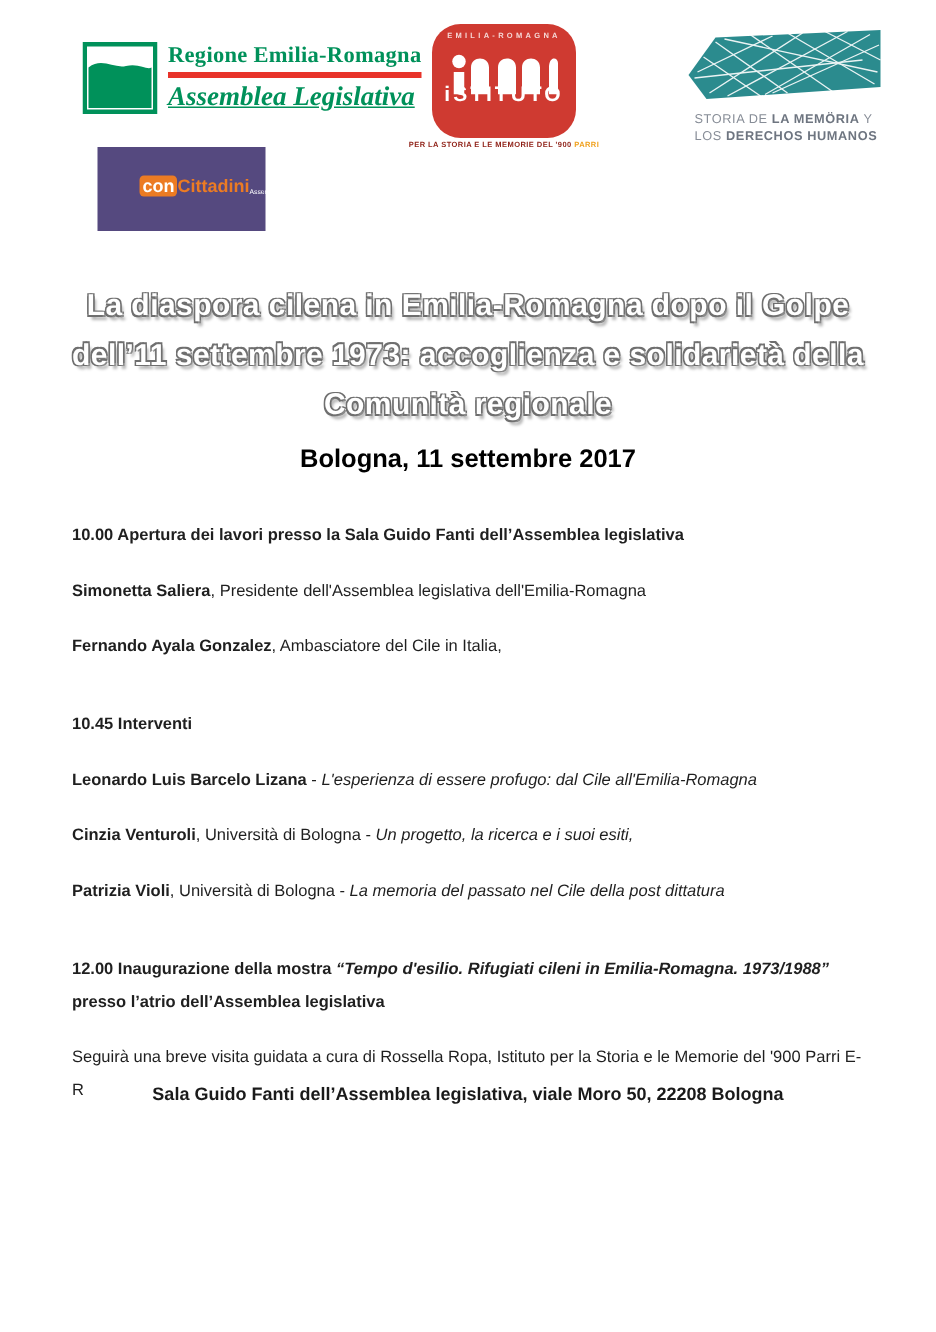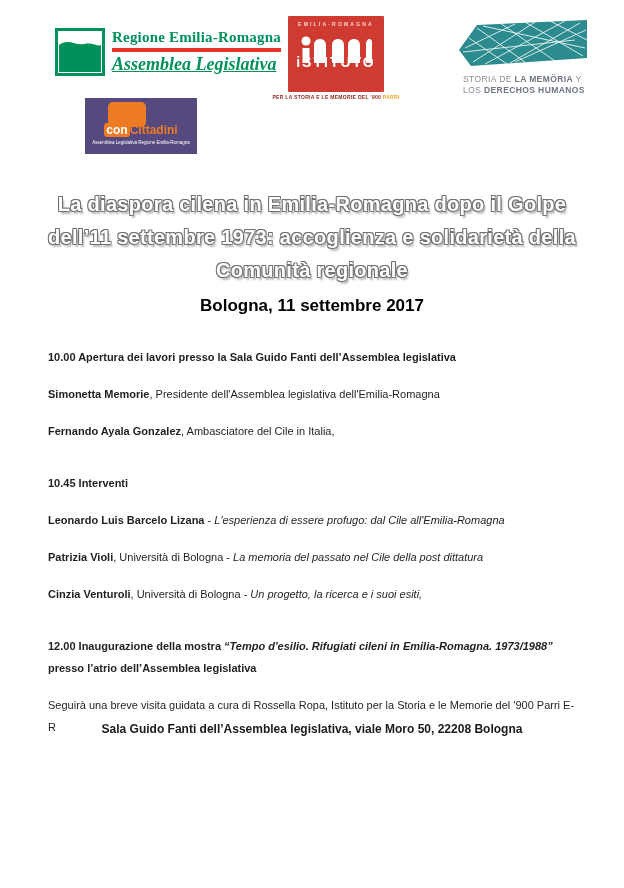--- a/index.html
+++ b/index.html
@@ -27,34 +27,34 @@
   
   .logo-regione{position:absolute;left:55px;top:28px;display:flex;align-items:center;gap:7px;}
   .regione-icon{width:50px;height:48px;flex:0 0 auto;}
   .regione-text{display:flex;flex-direction:column;}
   .regione-line1{font-family:"Liberation Serif",serif;font-weight:700;font-size:15px;color:var(--regione-green);letter-spacing:.2px;}
   .regione-bar{height:4px;background:var(--regione-red);margin:2px 0 2px 0;}
   .regione-line2{font-family:"Liberation Serif",serif;font-weight:700;font-style:italic;font-size:18px;color:var(--regione-green);text-decoration:underline;}
 
   
   .logo-istituto{position:absolute;left:288px;top:16px;width:96px;display:flex;flex-direction:column;align-items:center;}
-  .istituto-box{width:96px;height:76px;background:var(--istituto-red);border-radius:1px;display:flex;flex-direction:column;align-items:center;padding-top:5px;}
+  .istituto-box{width:96px;height:76px;background:var(--istituto-red);border-radius:19px;display:flex;flex-direction:column;align-items:center;padding-top:5px;}
   .istituto-region{font-size:5px;font-weight:700;color:rgba(255,255,255,.8);letter-spacing:2.2px;}
   .istituto-arches{margin-top:2px;}
   .istituto-name{font-weight:700;font-size:14px;color:#fff;letter-spacing:2px;line-height:10px;margin-top:-6px;}
   .istituto-tagline{margin-top:2px;font-size:5px;font-weight:700;color:var(--istituto-dark-red);letter-spacing:.3px;white-space:nowrap;}
   .istituto-tagline .accent{color:var(--istituto-gold);}
 
   
   .logo-museo{position:absolute;left:455px;top:18px;width:136px;display:flex;flex-direction:column;}
   .museo-text{margin-top:6px;font-size:8.5px;color:var(--museo-gray);letter-spacing:.4px;line-height:11px;padding-left:8px;}
   .museo-text b{color:#6e7580;}
 
   
-  .logo-concittadini{position:absolute;left:65px;top:98px;width:112px;height:56px;background:var(--concittadini-purple);display:flex;flex-direction:column;align-items:center;margin-left:20px;}
+  .logo-concittadini{position:absolute;left:65px;top:98px;width:112px;height:56px;background:var(--concittadini-purple);display:flex;flex-direction:row;align-items:center;}
   .concit-square{width:38px;height:25px;background:var(--concittadini-orange);border-radius:5px;margin-top:4px;margin-right:28px;}
   .concit-wordrow{display:flex;align-items:center;margin-top:-4px;}
   .concit-con{background:var(--concittadini-orange);color:#fff;font-weight:700;font-size:12px;border-radius:3px;padding:0 2px;line-height:14px;}
   .concit-rest{color:var(--concittadini-orange);font-weight:700;font-size:12px;line-height:14px;}
   .concit-tagline{font-size:4.5px;color:#fff;margin-top:3px;white-space:nowrap;}
 
   
   .title-block{position:absolute;top:188px;left:30px;width:564px;text-align:center;}
   .title-line{
     font-size:20px;font-weight:600;letter-spacing:.3px;line-height:33px;color:#fff;
@@ -146,28 +146,28 @@
   <div class="title-block">
     <div class="title-line">La diaspora cilena in Emilia-Romagna dopo il Golpe</div>
     <div class="title-line">dell’11 settembre 1973: accoglienza e solidarietà della</div>
     <div class="title-line">Comunità regionale</div>
     <div class="date-line">Bologna, 11 settembre 2017</div>
   </div>
 
   <div class="program">
       <div class="program-section">
         <p class="program-paragraph"><span class="seg-b">10.00 Apertura dei lavori presso la Sala Guido Fanti dell’Assemblea legislativa</span></p>
-        <p class="program-paragraph"><span class="seg-b">Simonetta Memorie</span><span class="seg-r">, Presidente dell'Assemblea legislativa dell'Emilia-Romagna</span></p>
+        <p class="program-paragraph"><span class="seg-b">Simonetta Saliera</span><span class="seg-r">, Presidente dell'Assemblea legislativa dell'Emilia-Romagna</span></p>
         <p class="program-paragraph"><span class="seg-b">Fernando Ayala Gonzalez</span><span class="seg-r">, Ambasciatore del Cile in Italia,</span></p>
       </div>
       <div class="program-section">
         <p class="program-paragraph"><span class="seg-b">10.45 Interventi</span></p>
         <p class="program-paragraph"><span class="seg-b">Leonardo Luis Barcelo Lizana</span><span class="seg-r"> - </span><span class="seg-i">L'esperienza di essere profugo: dal Cile all'Emilia-Romagna</span></p>
+        <p class="program-paragraph"><span class="seg-b">Cinzia Venturoli</span><span class="seg-r">, Università di Bologna - </span><span class="seg-i">Un progetto, la ricerca e i suoi esiti,</span></p>
         <p class="program-paragraph"><span class="seg-b">Patrizia Violi</span><span class="seg-r">, Università di Bologna - </span><span class="seg-i">La memoria del passato nel Cile della post dittatura</span></p>
-        <p class="program-paragraph"><span class="seg-b">Cinzia Venturoli</span><span class="seg-r">, Università di Bologna - </span><span class="seg-i">Un progetto, la ricerca e i suoi esiti,</span></p>
       </div>
       <div class="program-section">
         <p class="program-paragraph"><span class="seg-b">12.00 Inaugurazione della mostra </span><span class="seg-bi">“Tempo d'esilio. Rifugiati cileni in Emilia-Romagna. 1973/1988”</span><span class="seg-b"> presso l’atrio dell’Assemblea legislativa</span></p>
         <p class="program-paragraph"><span class="seg-r">Seguirà una breve visita guidata a cura di Rossella Ropa, Istituto per la Storia e le Memorie del '900 Parri E-R</span></p>
       </div>
     </div>
 
   <div class="footer">Sala Guido Fanti dell’Assemblea legislativa, viale Moro 50, 22208 Bologna</div>
 
 </div>

